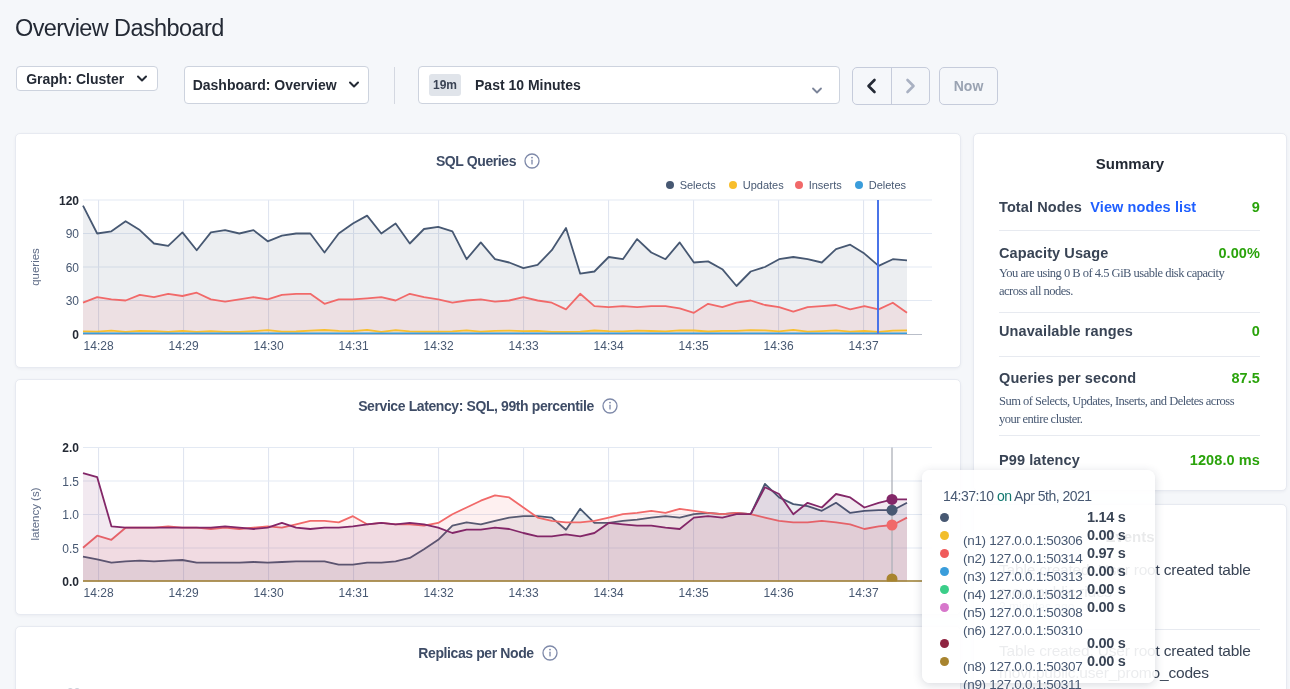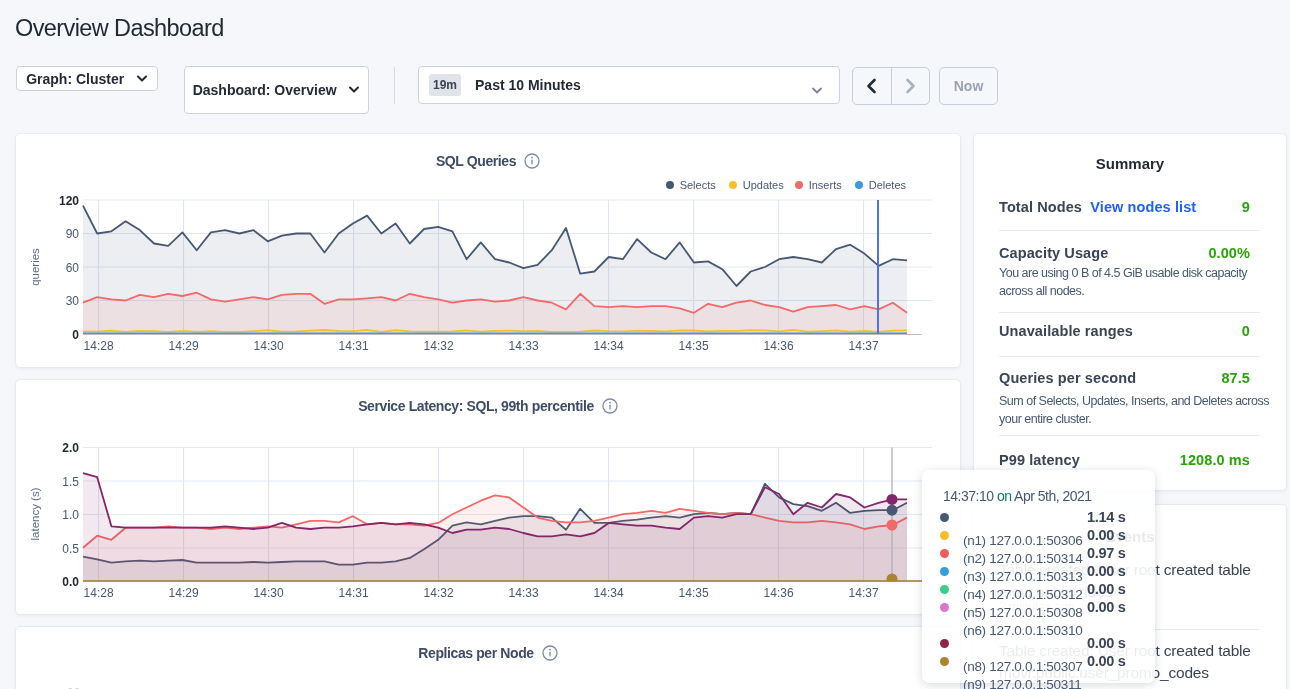--- a/index.html
+++ b/index.html
@@ -1,33 +1,33 @@
 <!DOCTYPE html>
 <html><head><meta charset="utf-8"><style>
 * { margin:0; padding:0; box-sizing:border-box; }
 html,body { width:1290px; height:689px; background:#F5F7FA; font-family:"Liberation Sans",sans-serif; position:relative; overflow:hidden; }
 .card { position:absolute; background:#fff; border:1px solid #E7EAF1; border-radius:5px; box-shadow:0 1px 3px rgba(60,70,100,0.06); }
 .ctitle { position:absolute; left:0; right:0; top:19px; display:flex; justify-content:center; align-items:center; font-size:14px; font-weight:bold; color:#3E4C66; letter-spacing:-0.4px; }
 .btn { position:absolute; display:flex; align-items:center; justify-content:center; border:1px solid #CDD3DE; border-radius:4px; background:#fff; font-weight:bold; font-size:14px; color:#242A35; }
-.sumrow { position:absolute; left:25px; right:36px; display:flex; justify-content:space-between; align-items:center; font-size:14.5px; font-weight:bold; color:#394455; letter-spacing:0.1px; }
-.sumdesc { position:absolute; left:25px; font-size:12.5px; color:#475872; line-height:18px; font-weight:normal; letter-spacing:-0.5px; white-space:nowrap; }
+.sumrow { position:absolute; left:25px; right:26px; display:flex; justify-content:space-between; align-items:center; font-size:14.5px; font-weight:bold; color:#394455; letter-spacing:0.1px; }
+.sumdesc { position:absolute; left:25px; font-size:12.5px; color:#475872; line-height:18px; font-weight:normal; letter-spacing:-0.5px; white-space:nowrap;font-family:Liberation Serif, serif; }
 .sumdiv { position:absolute; left:25px; right:26px; border-top:1px solid #E7EAF0; }
 .green { color:#2AA30B; }
 .trow { position:absolute; left:0; right:0; display:flex; align-items:center; height:18px; font-size:13.5px; color:#475872; }
 .tdot { width:9px; height:9px; border-radius:50%; margin-left:18px; flex:none; }
 .taddr { margin-left:14px; letter-spacing:-0.3px;margin-top:46px; }
 .tval { position:absolute; left:165px; font-weight:bold; color:#394455; letter-spacing:-0.3px; font-size:14.5px; }
 </style></head>
 <body>
 <div style="position:absolute;left:15px;top:15px;font-size:23.5px;color:#242A35;letter-spacing:-0.6px">Overview Dashboard</div>
 
 <div class="btn" style="left:16px;top:66px;width:142px;height:25px">Graph:&nbsp;Cluster&nbsp;&nbsp;&nbsp;<svg width="12" height="8" viewBox="0 0 12 8">
       <path d="M2 1.5 L6 5.5 L10 1.5" fill="none" stroke="#242A35" stroke-width="2" stroke-linecap="round" stroke-linejoin="round"></path>
     </svg></div>
-<div class="btn" style="left:184px;top:66px;width:185px;height:48px">Dashboard:&nbsp;Overview&nbsp;&nbsp;&nbsp;<svg width="12" height="8" viewBox="0 0 12 8">
+<div class="btn" style="left:184px;top:66px;width:185px;height:38px">Dashboard:&nbsp;Overview&nbsp;&nbsp;&nbsp;<svg width="12" height="8" viewBox="0 0 12 8">
       <path d="M2 1.5 L6 5.5 L10 1.5" fill="none" stroke="#242A35" stroke-width="2" stroke-linecap="round" stroke-linejoin="round"></path>
     </svg></div>
 <div style="position:absolute;left:394px;top:67px;width:1px;height:37px;background:#D4D8E1"></div>
 <div class="btn" style="left:418px;top:66px;width:422px;height:38px;justify-content:flex-start;padding:0 10px">
   <span style="background:#E0E4EA;color:#3A4354;font-size:12px;font-weight:bold;border-radius:3px;padding:4px 4px">19m</span>
   <span style="margin-left:14px">Past 10 Minutes</span>
   <span style="position:absolute;right:16px;top:15px"><svg width="12" height="8" viewBox="0 0 12 8">
         <path d="M2 1.5 L6 5.5 L10 1.5" fill="none" stroke="#7B8499" stroke-width="1.8" stroke-linecap="round" stroke-linejoin="round"></path>
       </svg></span>
 </div>

